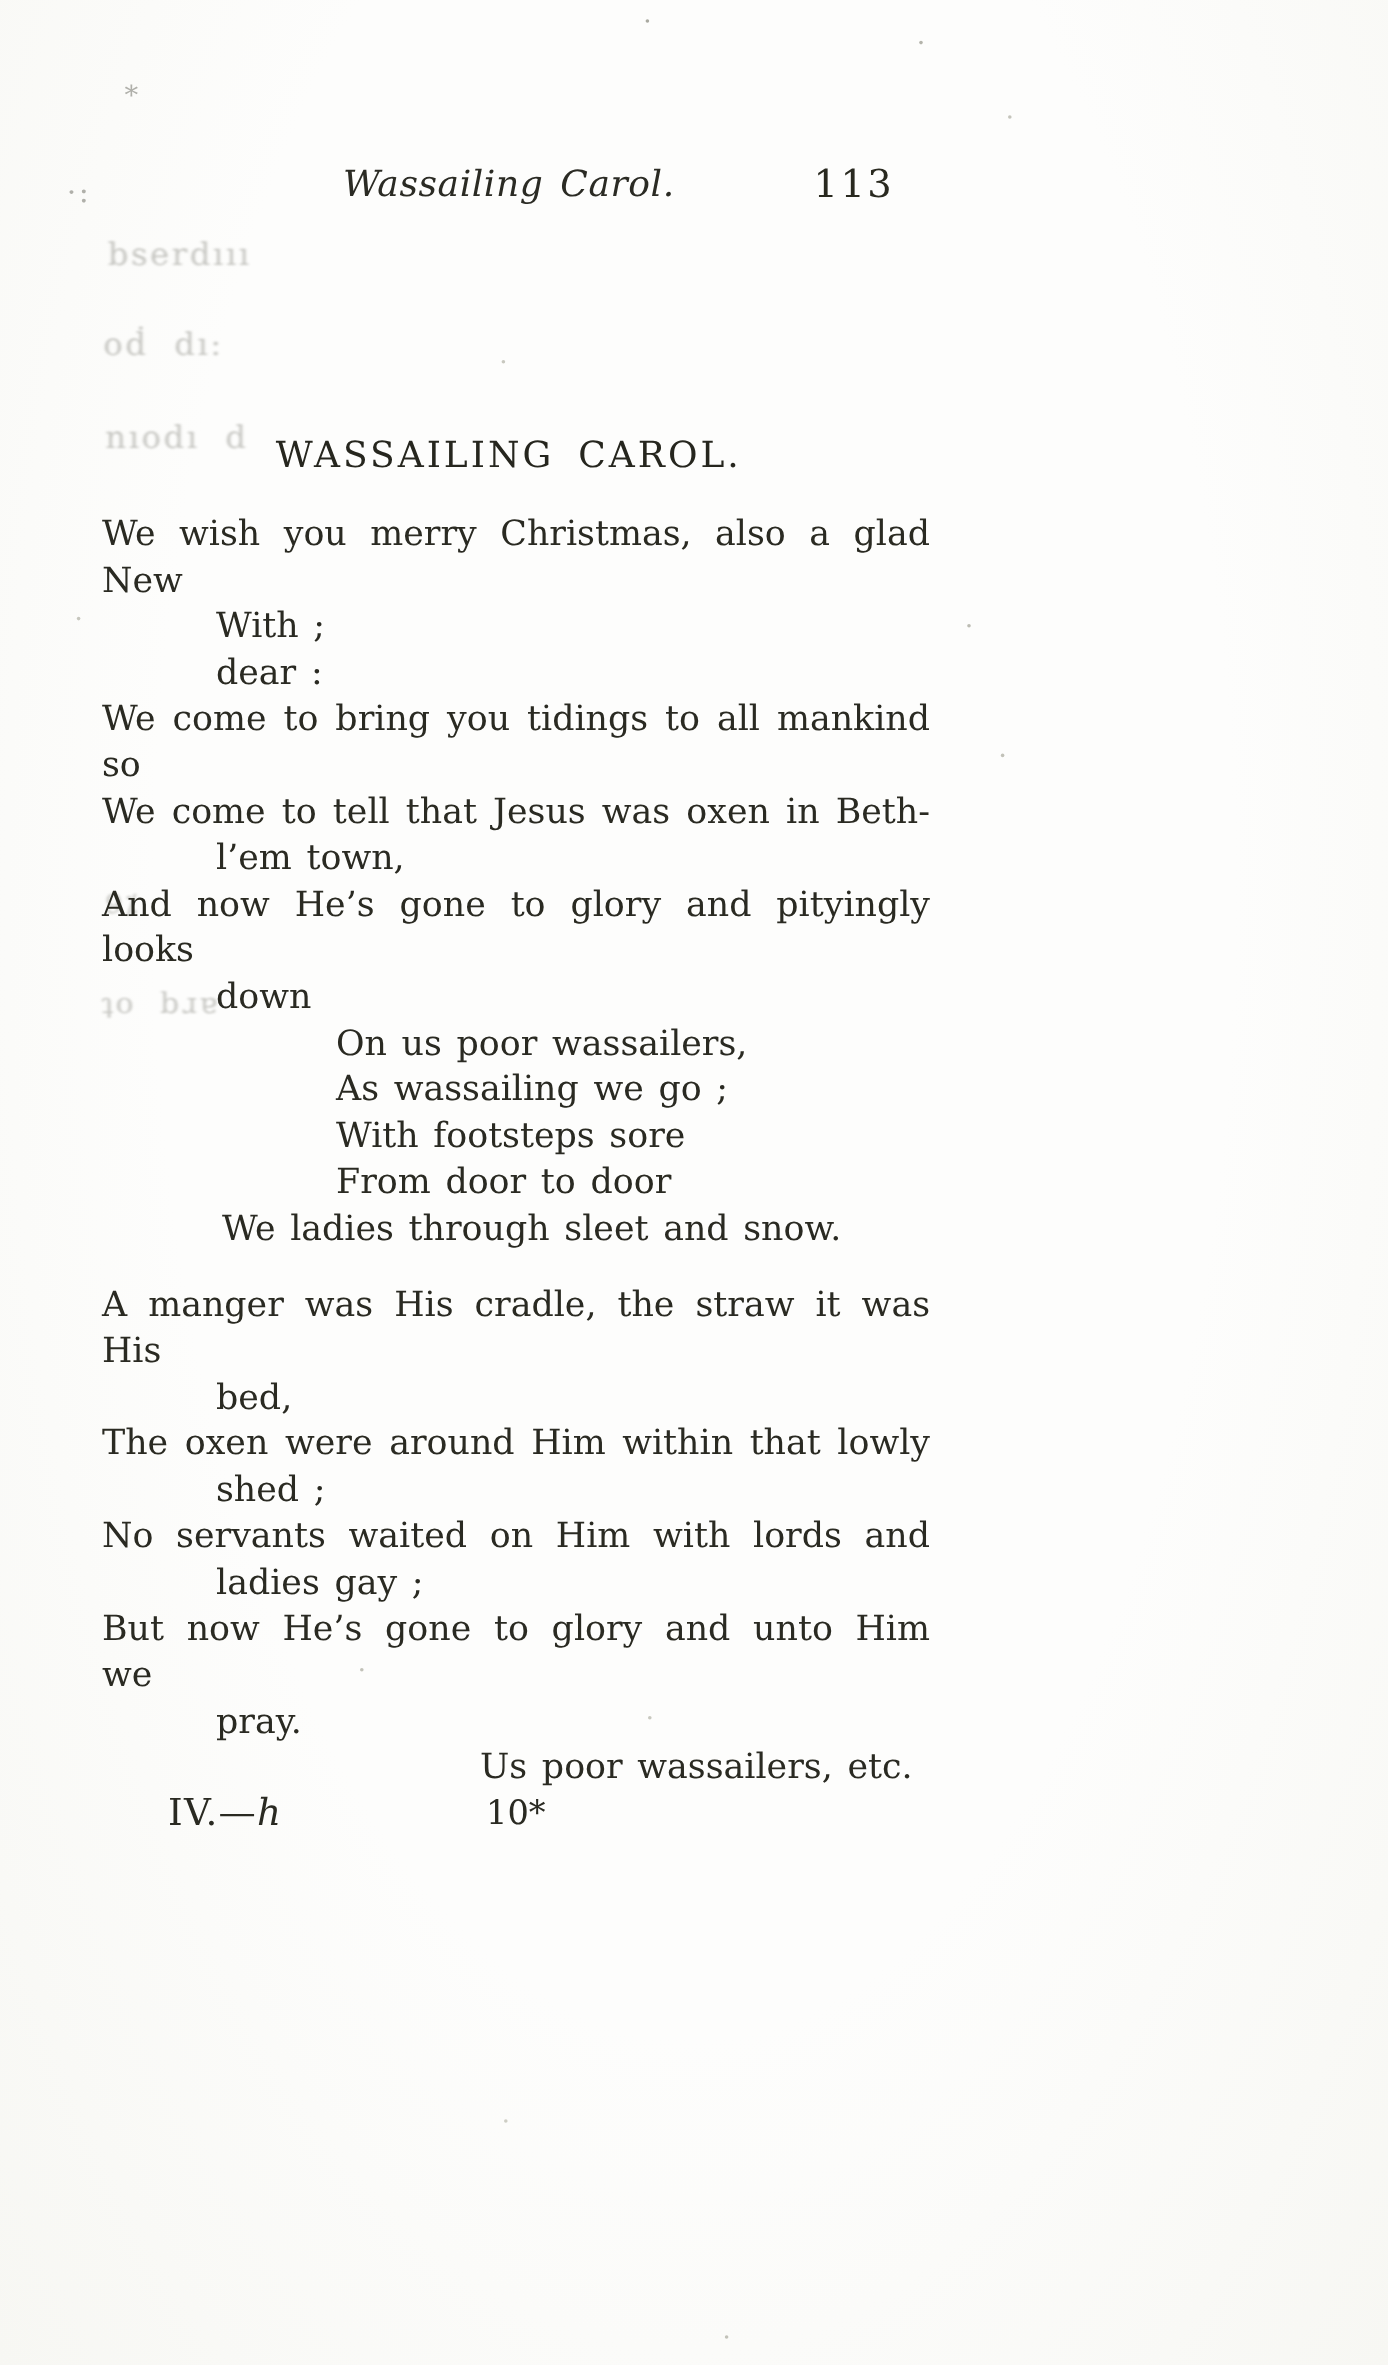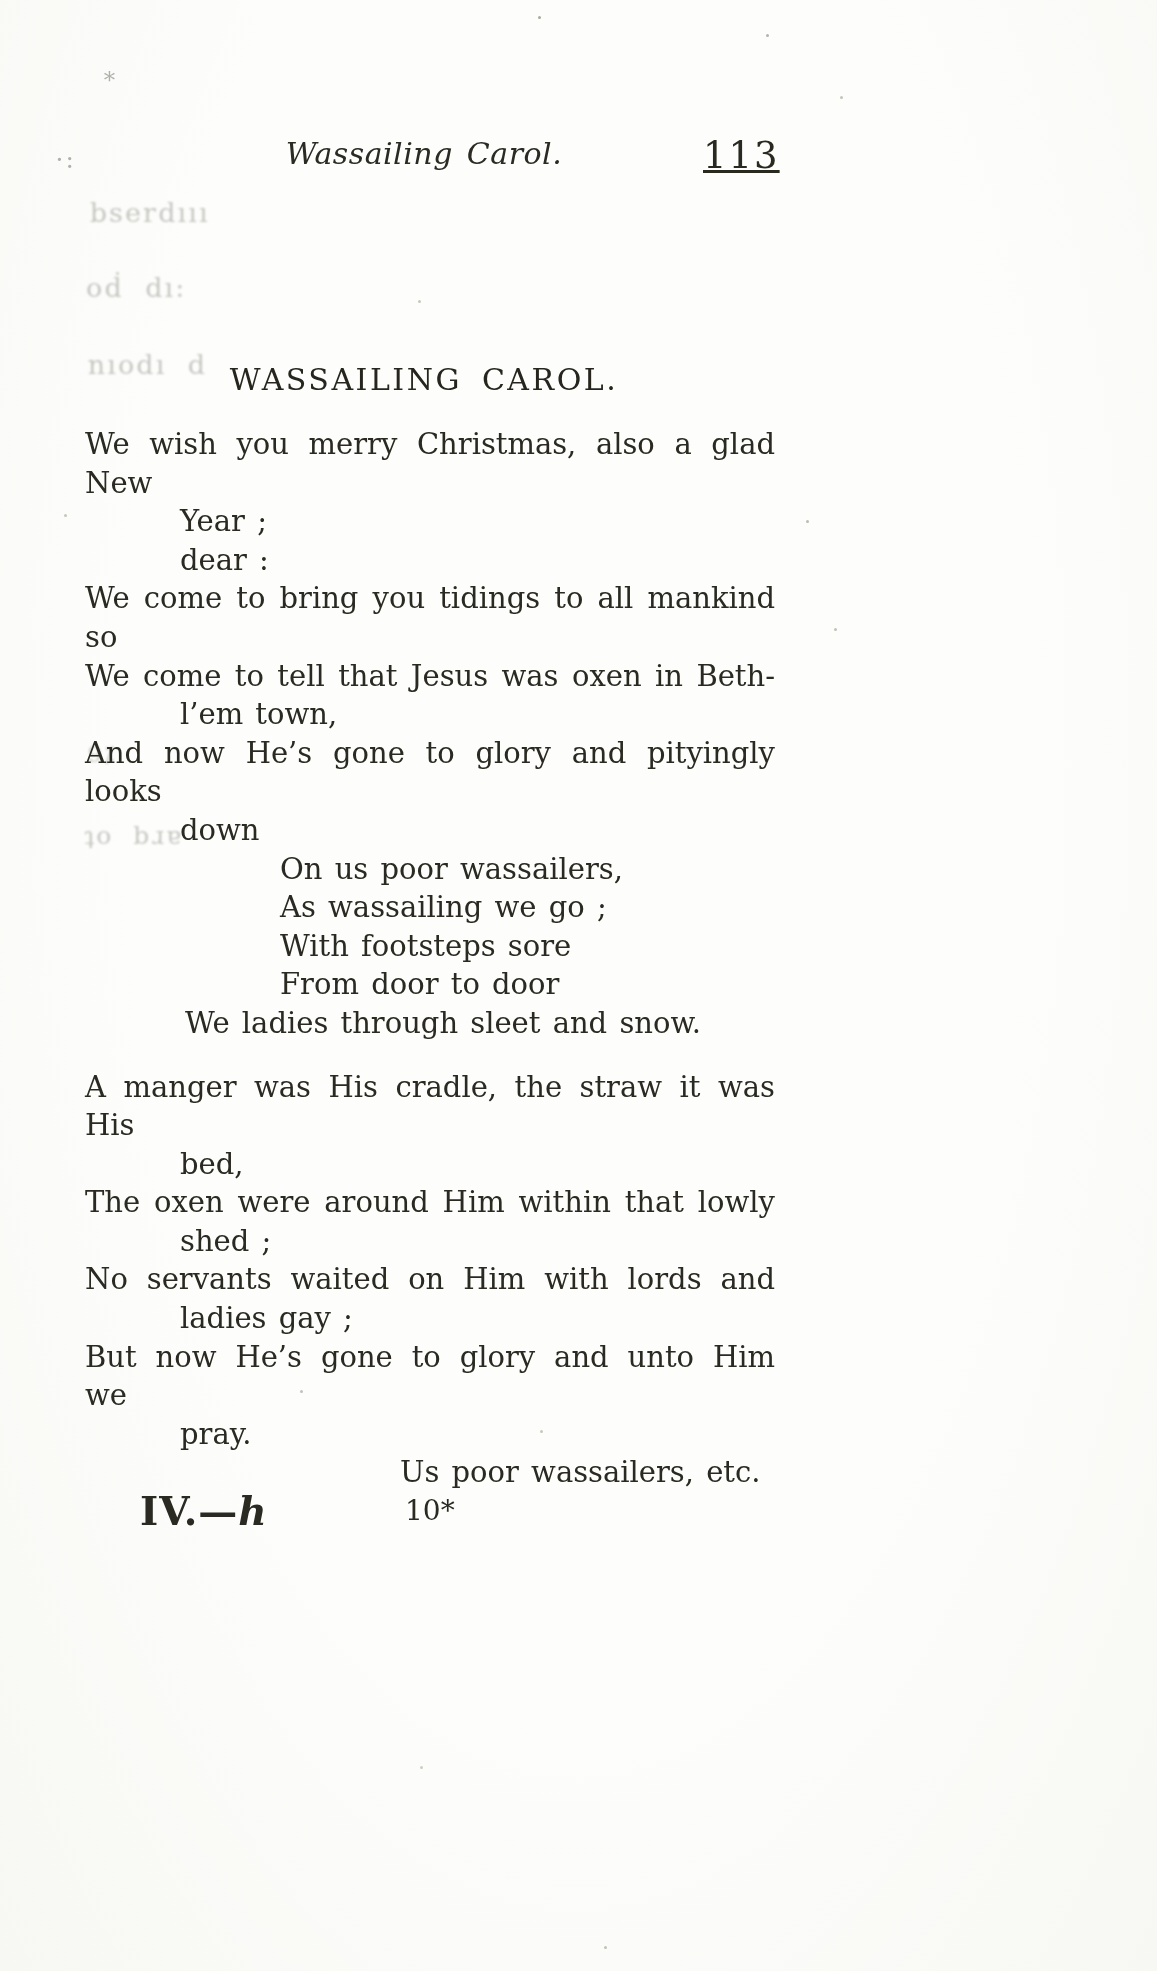--- a/index.html
+++ b/index.html
@@ -15,22 +15,22 @@
     color:#29291f;
   }
 
   
   .running-title {
     position:absolute; top:136px; left:85px; width:678px;
     text-align:center; font-style:italic; font-size:30px;
     letter-spacing:0.5px; word-spacing:4px; color:#2b2b24;
   }
   .page-number {
-    position:absolute; top:134px; left:703px;
-    font-size:37px; letter-spacing:2px;text-decoration:underline;
+    position:absolute; top:134px; left:678px;
+    font-size:32px; letter-spacing:2px;
   }
 
   
   .poem-title {
     position:absolute; top:362px; left:85px; width:678px;
     text-align:center; font-size:30px; letter-spacing:2.5px; word-spacing:8px;
     color:#26261e;
   }
 
   
@@ -41,21 +41,21 @@
   .line { min-height:38.6px; }
   .l0 { text-align:justify; text-align-last:justify; }
   .ind1  { padding-left:95px; }
   .ind1b { padding-left:100px; }
   .ind2  { padding-left:195px; }
   .ind3  { padding-left:315px; }
   .stanza2 { margin-top:25px; }
 
   
   .footer-line { position:relative; height:40px; }
-  .footer-signature { position:absolute; left:55px; top:0; font-size:39px; letter-spacing:1px;font-weight:bold; }
+  .footer-signature { position:absolute; left:55px; top:0; font-size:31px; letter-spacing:1px; }
   .footer-signature .ital { font-style:italic; }
   .footer-pagemark { position:absolute; left:320px; top:0; font-size:28px; }
 
   
   .bleed {
     position:absolute;
     font-family:"DejaVu Serif", serif;
     color:#73736a;
     opacity:.40;
     filter:blur(1.1px);
@@ -105,21 +105,21 @@
 
   <div class="running-title">Wassailing Carol.</div>
   <div class="page-number">113</div>
 
   <div class="poem-title">WASSAILING CAROL.</div>
 
   <div class="poem">
 
     <div class="stanza">
       <div class="line l0">We wish you merry Christmas, also a glad New</div>
-      <div class="line ind1">Year ;</div>
+      <div class="line ind1">With ;</div>
       <div class="line ind1">dear :</div>
       <div class="line l0">We come to bring you tidings to all mankind so</div>
       <div class="line l0">We come to tell that Jesus was oxen in Beth-</div>
       <div class="line ind1">l’em town,</div>
       <div class="line l0">And now He’s gone to glory and pityingly looks</div>
       <div class="line ind1">down</div>
       <div class="line ind2">On us poor wassailers,</div>
       <div class="line ind2">As wassailing we go ;</div>
       <div class="line ind2">With footsteps sore</div>
       <div class="line ind2">From door to door</div>

